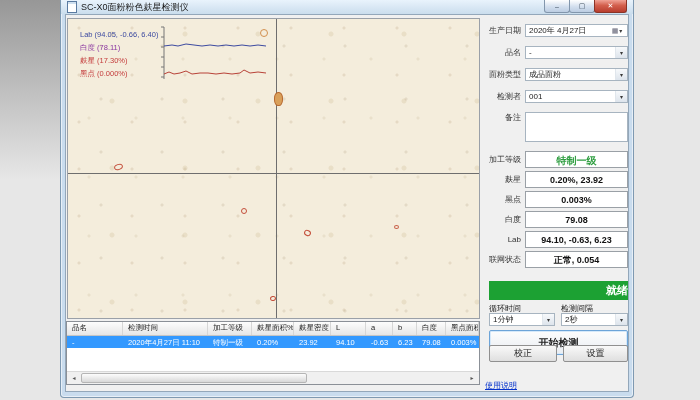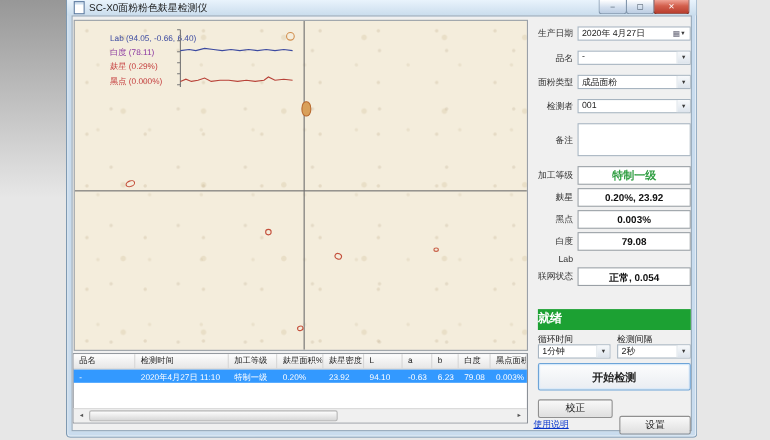--- a/index.html
+++ b/index.html
@@ -31,21 +31,21 @@
     box-sizing:border-box;overflow:hidden;
     background-color:#f4edDC;
     background-image:
       radial-gradient(circle at 11px 9px, rgba(197,178,146,.33) 1px, transparent 2px),
       radial-gradient(circle at 33px 27px, rgba(186,169,140,.28) 1px, transparent 2px),
       radial-gradient(circle at 21px 40px, rgba(205,190,158,.28) 1px, transparent 2px),
       radial-gradient(circle at 44px 15px, rgba(224,211,182,.55) 2px, transparent 3px);
     background-size:53px 47px,61px 53px,47px 59px,73px 67px;}
   .ch-v{position:absolute;left:208px;top:0;bottom:0;width:1px;background:#6e6e6e;}
   .ch-h{position:absolute;left:0;right:0;top:154px;height:1px;background:#6e6e6e;}
-  .legend{position:absolute;left:32px;top:9px;line-height:13px;font-size:7.5px;white-space:nowrap;}
+  .legend{position:absolute;left:12px;top:9px;line-height:13px;font-size:7.5px;white-space:nowrap;}
   .lg-lab{color:#3c4aa0;}
   .lg-wht{color:#8a35a0;}
   .lg-red{color:#c43c3c;}
   .trend{position:absolute;left:88px;top:6px;}
   .speck{position:absolute;box-sizing:border-box;}
   
   .grid{position:absolute;left:0;top:306px;width:414px;height:64px;background:#fff;
     border:1px solid #8b9097;box-sizing:border-box;font-size:7.5px;}
   .grid-head{display:flex;height:13px;background:linear-gradient(#fdfdfd,#e6e6e6);
     border-bottom:1px solid #c5c5c5;color:#222;}
@@ -59,59 +59,59 @@
   .sbtn{position:absolute;top:1px;width:12px;height:10px;font-size:5px;color:#555;
     display:flex;align-items:center;justify-content:center;}
   .sbtn.left{left:1px}.sbtn.right{right:1px}
   .sthumb{position:absolute;left:14px;top:1px;width:226px;height:10px;border-radius:2px;
     background:linear-gradient(#fdfdfd,#d8d8d8);border:1px solid #b5b5b5;box-sizing:border-box;}
   
   .rightpanel{position:absolute;left:419px;top:9px;width:143px;height:367px;font-size:8px;color:#222;}
   .block{position:absolute;left:0;right:0;}
   .bform{top:0;}
   .frow{display:flex;align-items:center;height:13px;margin-bottom:9px;}
-  .frow.tall{align-items:center;height:auto;}
+  .frow.tall{align-items:flex-start;height:auto;}
   .flabel{width:36px;text-align:right;padding-right:4px;flex:none;color:#333;}
-  .field{flex:1;display:flex;align-items:flex-start;background:#fff;border:1px solid #a7b4c0;
+  .field{flex:1;display:flex;align-items:center;background:#fff;border:1px solid #a7b4c0;
     height:13px;box-sizing:border-box;padding-left:3px;}
   .fval{flex:1;overflow:hidden;white-space:nowrap;}
   .arrseg{width:11px;height:100%;display:flex;align-items:center;justify-content:center;
     font-size:6px;color:#3a3a3a;border-left:1px solid #e0e6ec;
     background:linear-gradient(#f7f9fb,#dde4ec);}
   .dateseg{width:20px;height:100%;display:flex;align-items:center;justify-content:center;
     gap:1px;font-size:6px;color:#3a3a3a;}
   .cal{font-size:7px;color:#667;}
   .memo{flex:1;height:30px;resize:none;border:1px solid #a7b4c0;background:#fff;
     font-family:inherit;font-size:8px;box-sizing:border-box;}
   
   .bresults{top:127px;}
   .rrow{display:flex;align-items:center;margin-bottom:3px;}
   .rbox{flex:1;height:17px;line-height:17px;text-align:center;background:#fff;
     border:1px solid #9aa0a6;box-sizing:border-box;font-weight:bold;font-size:9px;color:#111;
     white-space:nowrap;overflow:hidden;}
   .rbox.grade{color:#2f9e41;font-size:10px;}
   
   .bctrl{top:257px;height:110px;}
   .statusbar{position:absolute;left:4px;right:0;top:0;height:19px;background:#1ca133;
-    color:#fff;font-weight:bold;font-size:11px;text-align:left;line-height:19px;}
+    color:#fff;font-weight:bold;font-size:11px;text-align:right;line-height:19px;}
   .ctl-labels{position:absolute;left:4px;right:0;top:22px;display:flex;}
   .ctl-labels span:first-child{width:72px;}
   .ctl-combos{position:absolute;left:4px;right:0;top:32px;display:flex;gap:6px;}
   .ctl-combos .field{height:13px;}
   .ccol1{width:66px;flex:none;display:flex;}
   .ccol2{flex:1;display:flex;}
   .startbtn{position:absolute;left:4px;right:0;top:49px;height:23px;
     background:linear-gradient(#fdfdfd,#e9edf2);border:1px solid #6da4d8;border-radius:2px;
     font-weight:bold;font-size:10px;color:#222;display:flex;align-items:center;justify-content:center;
     box-shadow:inset 0 0 0 1px #d6e9fa;}
-  .smallbtns{position:absolute;left:4px;right:0;top:82px;display:flex;gap:6px;}
+  .smallbtns{position:absolute;left:4px;right:0;top:64px;display:flex;gap:6px;}
   .sbtn2{height:15px;background:linear-gradient(#f9f9f9,#dfdfdf);border:1px solid #909090;
     border-radius:2px;font-size:9px;color:#222;display:flex;align-items:center;justify-content:center;}
   .sbtn2.b1{width:66px;flex:none;}
-  .sbtn2.b2{flex:1;margin-top:15px;}
+  .sbtn2.b2{flex:1;}
   .linksrow{position:absolute;left:0;right:2px;top:99px;display:flex;justify-content:flex-end;gap:8px;flex-direction:column;}
   .link{color:#0633cc;text-decoration:underline;font-size:8px;cursor:pointer;white-space:nowrap;}
 </style>
 </head>
 <body>
 
 <div id="screen">
   <div class="left-strip"></div>
 
   <div class="window">
@@ -133,21 +133,21 @@
 
     <div class="client">
 
       <div class="viewer">
         <div class="ch-v"></div>
         <div class="ch-h"></div>
 
         <div class="legend">
           <div class="lg-lab">Lab (94.05, -0.66, 6.40)</div>
           <div class="lg-wht">白度 (78.11)</div>
-          <div class="lg-red">麸星 (0.29%)</div>
+          <div class="lg-red">麸星 (17.30%)</div>
           <div class="lg-red">黑点 (0.000%)</div>
         </div>
 
         <svg class="trend" width="116" height="64" viewBox="0 0 116 64">
           <line x1="8" y1="2" x2="8" y2="54" stroke="#777" stroke-width="1"></line>
           <line x1="5" y1="2" x2="8" y2="2" stroke="#777" stroke-width="1"></line>
           <line x1="5" y1="12" x2="8" y2="12" stroke="#777" stroke-width="1"></line>
           <line x1="5" y1="22" x2="8" y2="22" stroke="#777" stroke-width="1"></line>
           <line x1="5" y1="32" x2="8" y2="32" stroke="#777" stroke-width="1"></line>
           <line x1="5" y1="42" x2="8" y2="42" stroke="#777" stroke-width="1"></line>
@@ -249,20 +249,21 @@
           <div class="rrow">
             <span class="flabel">黑点</span>
             <span class="rbox">0.003%</span>
           </div>
           <div class="rrow">
             <span class="flabel">白度</span>
             <span class="rbox">79.08</span>
           </div>
           <div class="rrow">
             <span class="flabel">Lab</span>
+            <span class="rbox">94.10, -0.63, 6.23</span>
           </div>
           <div class="rrow">
             <span class="flabel">联网状态</span>
             <span class="rbox">正常, 0.054</span>
           </div>
         </div>
 
         <div class="block bctrl">
           <div class="statusbar">就绪</div>
           <div class="ctl-labels">

